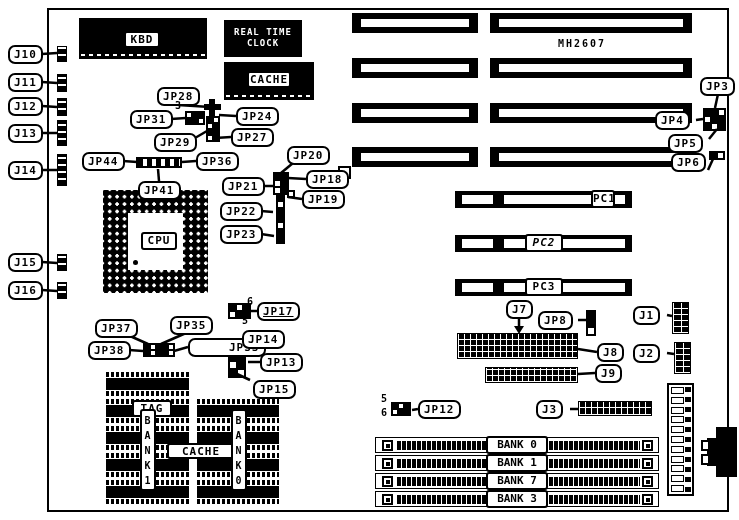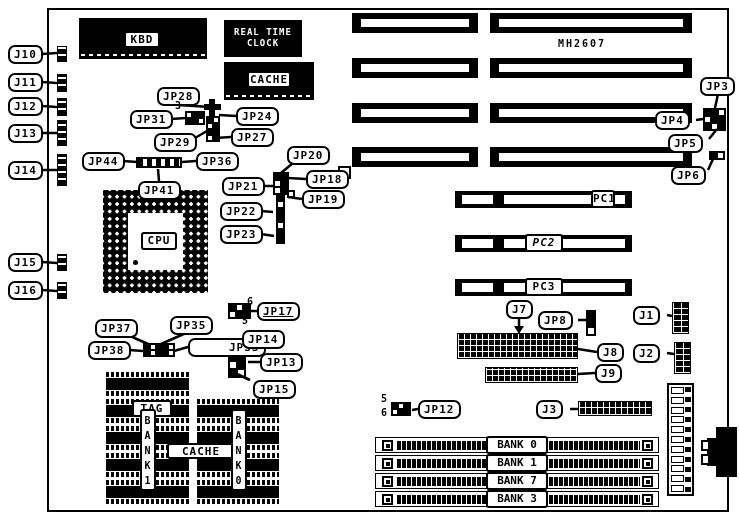--- a/index.html
+++ b/index.html
@@ -410,21 +410,21 @@
     <div class="callout" style="left: 138px; top: 181px;">JP41</div>
     <div class="callout" style="left: 287px; top: 146px;">JP20</div>
     <div class="callout" style="left: 222px; top: 177px;">JP21</div>
     <div class="callout" style="left: 306px; top: 170px;">JP18</div>
     <div class="callout" style="left: 302px; top: 190px;">JP19</div>
     <div class="callout" style="left: 220px; top: 202px;">JP22</div>
     <div class="callout" style="left: 220px; top: 225px;">JP23</div>
     <div class="callout" style="left: 700px; top: 77px;">JP3</div>
     <div class="callout" style="left: 655px; top: 111px;">JP4</div>
     <div class="callout" style="left: 668px; top: 134px;">JP5</div>
-    <div class="callout" style="left: 671px; top: 166px;">JP6</div>
+    <div class="callout" style="left: 671px; top: 153px;">JP6</div>
     <div class="callout" style="left: 257px; top: 302px; text-decoration: underline;">JP17</div>
     <div class="callout" style="left: 95px; top: 319px;">JP37</div>
     <div class="callout" style="left: 170px; top: 316px;">JP35</div>
     <div class="callout" style="left: 88px; top: 341px;">JP38</div>
     <div class="callout" style="left: 188px; top: 338px; padding-left: 39px;">JP33</div>
     <div class="callout" style="left: 242px; top: 330px;">JP14</div>
     <div class="callout" style="left: 260px; top: 353px;">JP13</div>
     <div class="callout" style="left: 253px; top: 380px;">JP15</div>
     <div class="callout" style="left: 418px; top: 400px;">JP12</div>
     <div class="callout" style="left: 538px; top: 311px;">JP8</div>

